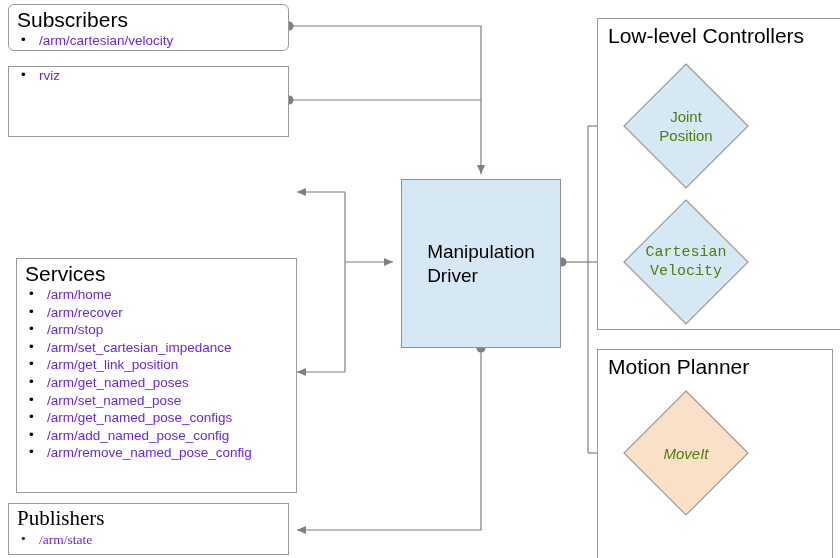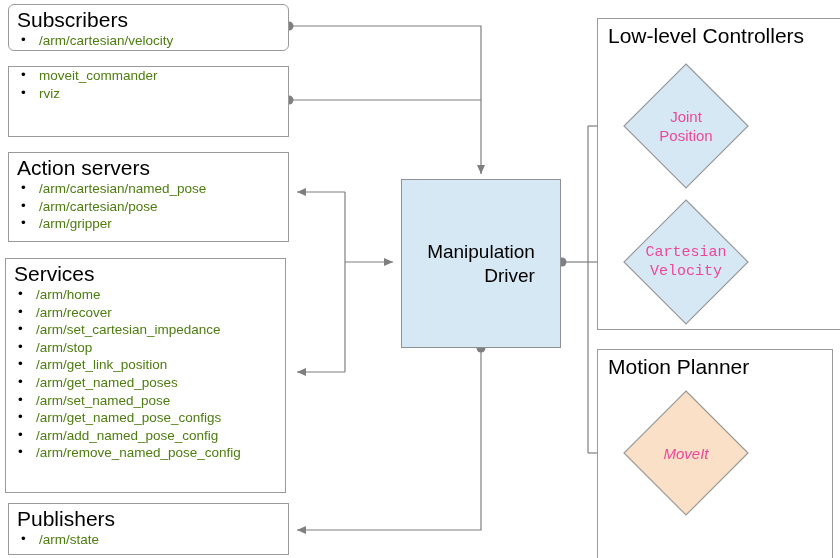--- a/index.html
+++ b/index.html
@@ -44,21 +44,21 @@
     list-style: none;
     margin: 0;
     padding: 0 0 0 8px;
   }
   .node-list li {
     position: relative;
     font-size: 13.5px;
     line-height: 17.6px;
     padding-left: 22px;
     white-space: nowrap;
-    color: #4d7c0f;
+    color: #6d28d9;
   }
   .node-list li::before {
     content: "\2022";
     position: absolute;
     left: 4px;
     top: -1px;
     font-size: 13.5px;
     color: #000;
   }
   .group-box {
@@ -75,21 +75,21 @@
     color: #000;
   }
   .proc-box {
     position: absolute;
     box-sizing: border-box;
     background: #d7e8f5;
     border: 1px solid #8d9196;
     display: flex;
     align-items: center;
     justify-content: center;
-    text-align: right;
+    text-align: left;
     font-size: 19px;
     line-height: 24px;
     color: #000;
   }
   .diamond-wrap {
     position: absolute;
   }
   .diamond-shape {
     position: absolute;
     left: 0;
@@ -102,21 +102,21 @@
     left: 0;
     top: 0;
     width: 100%;
     height: 100%;
     display: flex;
     align-items: center;
     justify-content: center;
     text-align: center;
     font-size: 15px;
     line-height: 19px;
-    color: #ec4899;
+    color: #4d7c0f;
     white-space: pre-line;
   }
 </style>
 </head>
 <body>
 
 <div id="canvas">
 
   <svg class="wires" viewBox="0 0 840 558" xmlns="http://www.w3.org/2000/svg">
     <defs>
@@ -161,51 +161,42 @@
 
   <div class="node-box" style="left:8px; top:4px; width:281px; height:47px;border-radius:6px;">
     <div class="node-title">Subscribers</div>
     <ul class="node-list">
       <li>/arm/cartesian/velocity</li>
     </ul>
   </div>
 
   <div class="node-box" style="left:8px; top:66px; width:281px; height:71px;">
     <ul class="node-list">
-      <li>moveit_commander</li>
       <li>rviz</li>
     </ul>
   </div>
 
-  <div class="node-box" style="left:8px; top:152px; width:281px; height:90px;">
-    <div class="node-title">Action servers</div>
-    <ul class="node-list">
-      <li>/arm/cartesian/named_pose</li>
-      <li>/arm/cartesian/pose</li>
-      <li>/arm/gripper</li>
-    </ul>
-  </div>
-
-  <div class="node-box" style="left:5px; top:258px; width:281px; height:235px;">
+
+  <div class="node-box" style="left:16px; top:258px; width:281px; height:235px;">
     <div class="node-title">Services</div>
     <ul class="node-list">
       <li>/arm/home</li>
       <li>/arm/recover</li>
+      <li>/arm/stop</li>
       <li>/arm/set_cartesian_impedance</li>
-      <li>/arm/stop</li>
       <li>/arm/get_link_position</li>
       <li>/arm/get_named_poses</li>
       <li>/arm/set_named_pose</li>
       <li>/arm/get_named_pose_configs</li>
       <li>/arm/add_named_pose_config</li>
       <li>/arm/remove_named_pose_config</li>
     </ul>
   </div>
 
-  <div class="node-box" style="left:8px; top:503px; width:281px; height:52px;">
+  <div class="node-box" style="left:8px; top:503px; width:281px; height:52px;font-family:Liberation Serif, serif;">
     <div class="node-title">Publishers</div>
     <ul class="node-list">
       <li>/arm/state</li>
     </ul>
   </div>
 
   <div class="proc-box" style="left:401px; top:179px; width:160px; height:169px;">
     <span style="white-space: pre-line;">Manipulation
 Driver</span>
   </div>

